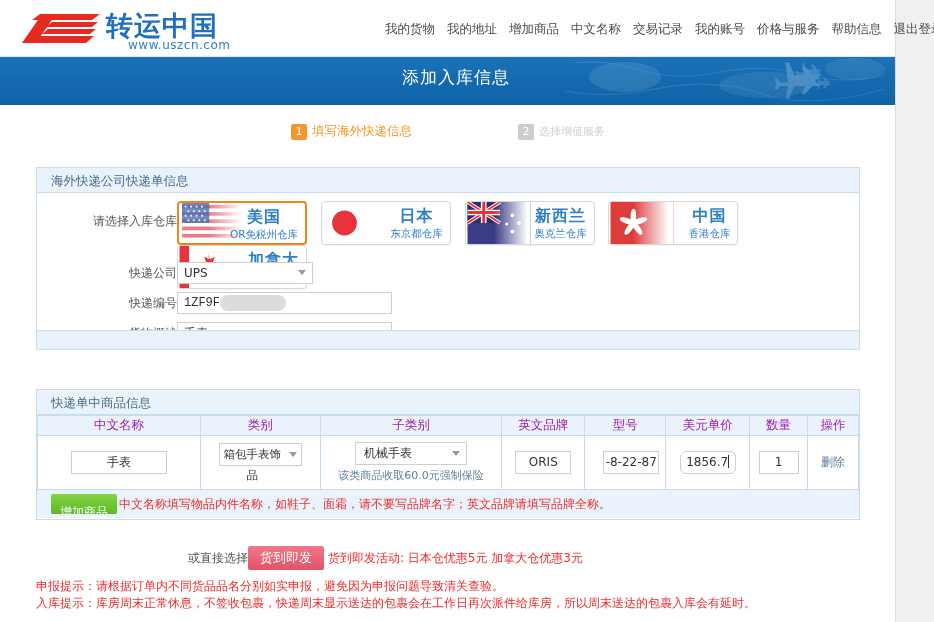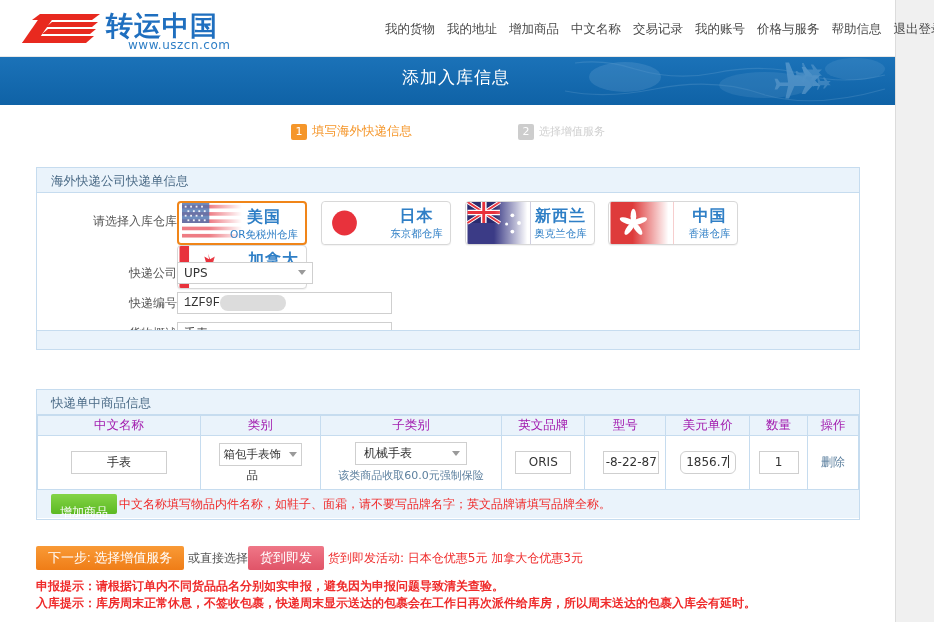--- a/index.html
+++ b/index.html
@@ -92,21 +92,21 @@
   .actions { position:absolute; left:36px; top:546px; width:830px; height:26px; }
   .btn-next { position:absolute; left:0; top:0; height:24px; line-height:24px; padding:0 12px;
               background:#f48a26; background-image:linear-gradient(to bottom,#f99a36,#ef7d17);
               color:#fff; font-size:13px; border:none; border-radius:2px; cursor:pointer; }
   .or-text { position:absolute; left:152px; top:4px; color:#555; font-size:12px; }
   .btn-ship { position:absolute; left:212px; top:0; height:24px; line-height:24px; padding:0 12px;
               background:#e8697a; background-image:linear-gradient(to bottom,#ef7787,#e05468);
               color:#fff; font-size:13px; border:none; border-radius:2px; cursor:pointer; }
   .promo { position:absolute; left:292px; top:4px; color:#ef2b2b; font-size:12px; }
 
-  .notes { position:absolute; left:36px; top:578px; width:840px;font-weight:bold; }
+  .notes { position:absolute; left:36px; top:578px; width:840px; }
   .note-line { color:#ef2b2b; font-size:12px; line-height:17px; }
 
   .redact { position:absolute; left:43px; top:3px; width:66px; height:16px; background:#dcdcdc;
             border-radius:8px; }
   .caret-bar { display:inline-block; width:1px; height:13px; background:#333; vertical-align:-2px; }
 </style>
 </head>
 <body>
 
 <div class="page">
@@ -362,21 +362,20 @@
         </tr>
       </tbody>
     </table>
     <div class="addbar">
       <button class="btn-add">增加商品</button>
       <span class="add-hint">中文名称填写物品内件名称，如鞋子、面霜，请不要写品牌名字；英文品牌请填写品牌全称。</span>
     </div>
   </div>
 
   <div class="actions">
-    <button class="btn-next">下一步: 选择增值服务</button>
     <span class="or-text">或直接选择</span>
     <button class="btn-ship">货到即发</button>
     <span class="promo">货到即发活动: 日本仓优惠5元 加拿大仓优惠3元</span>
   </div>
 
   <div class="notes">
     <div class="note-line">申报提示：请根据订单内不同货品品名分别如实申报，避免因为申报问题导致清关查验。</div>
     <div class="note-line">入库提示：库房周末正常休息，不签收包裹，快递周末显示送达的包裹会在工作日再次派件给库房，所以周末送达的包裹入库会有延时。</div>
   </div>
 

